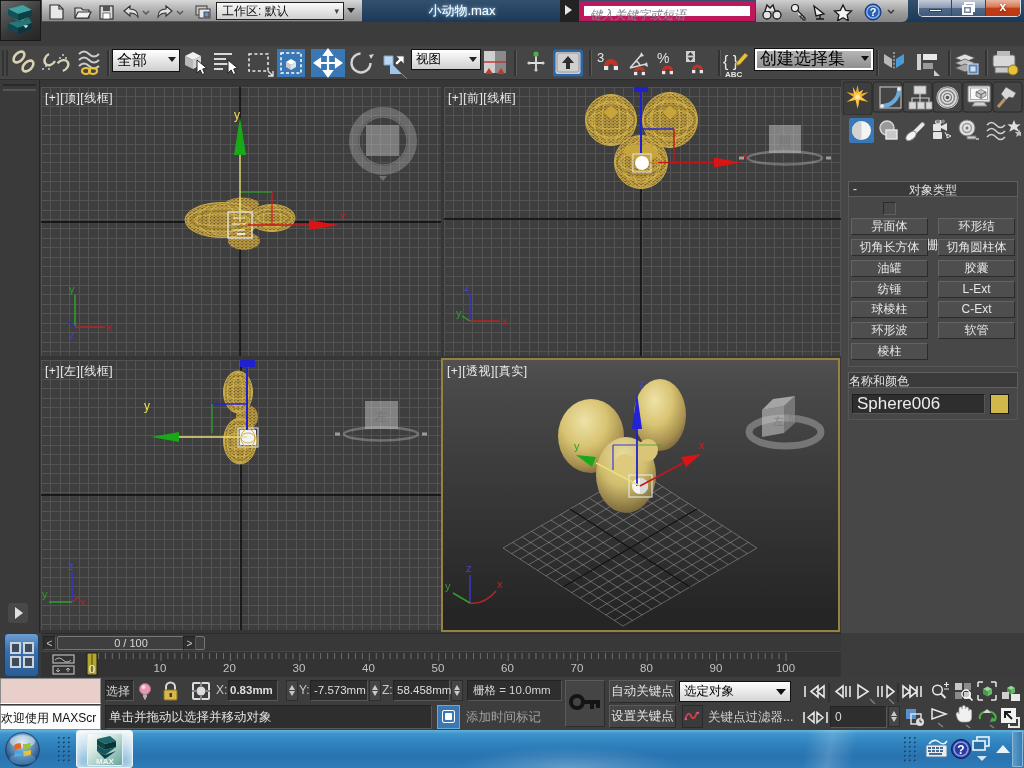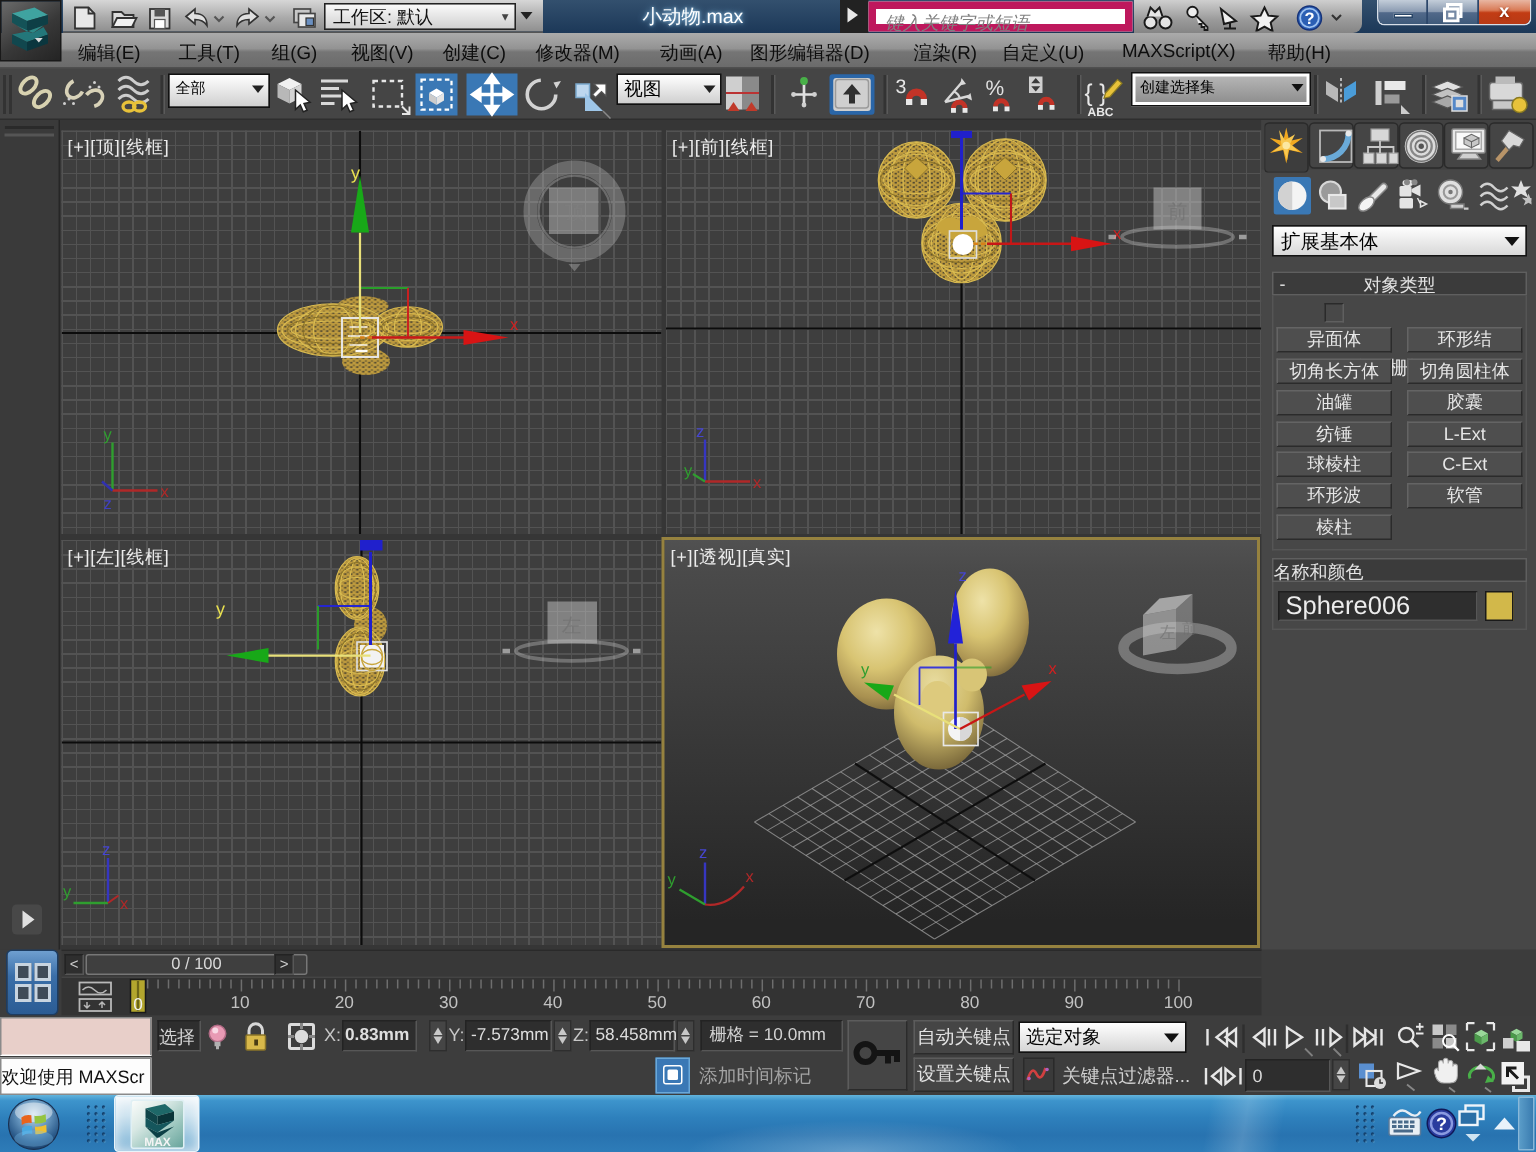--- a/index.html
+++ b/index.html
@@ -97,34 +97,20 @@
           <rect x="3" y="1" width="9" height="8" fill="none" stroke="#fff" stroke-width="2"></rect>
           <rect x="1" y="4" width="9" height="8" fill="#7589a4" stroke="#fff" stroke-width="2"></rect>
           <rect x="3.5" y="6.5" width="4" height="3" fill="#fff"></rect>
         </svg>
  </div>
  <div style="width:35px;height:17px;background:linear-gradient(#e8b6a2,#d97b57 40%,#c23c14 50%,#b63a16);position:relative;">
         <div style="position:absolute;left:0;top:0;width:100%;height:100%;color:#fff;font-size:12px;font-weight:bold;text-align:center;line-height:15px;text-shadow:0 1px 2px #7a1f05;">x</div>
       </div>
 </div>
 
-<div class="abs" style="left:0;top:22px;width:1024px;height:24px;background:linear-gradient(#ababab,#939393 45%,#757575 55%,#6b6b6b);border-bottom:1px solid #4a4a4a;color:#0d0d0d;font-size:12.5px;">
- <span class="abs" style="left:52px;top:5px;">编辑(E)</span>
- <span class="abs" style="left:119px;top:5px;">工具(T)</span>
- <span class="abs" style="left:181px;top:5px;">组(G)</span>
- <span class="abs" style="left:234px;top:5px;">视图(V)</span>
- <span class="abs" style="left:295px;top:5px;">创建(C)</span>
- <span class="abs" style="left:357px;top:5px;">修改器(M)</span>
- <span class="abs" style="left:440px;top:5px;">动画(A)</span>
- <span class="abs" style="left:500px;top:5px;">图形编辑器(D)</span>
- <span class="abs" style="left:609px;top:5px;">渲染(R)</span>
- <span class="abs" style="left:668px;top:5px;">自定义(U)</span>
- <span class="abs" style="left:748px;top:5px;">MAXScript(X)</span>
- <span class="abs" style="left:845px;top:5px;">帮助(H)</span>
-</div>
 
 <div class="abs" id="toolbar" style="left:0;top:46px;width:1024px;height:34px;background:#454545;border-bottom:1px solid #2e2e2e;">
  <div class="abs" style="left:2px;top:4px;width:1px;height:26px;background:#5e5e5e;border-right:2px solid #333;"></div>
  <div class="abs" style="left:6px;top:4px;width:1px;height:26px;background:#5e5e5e;border-right:2px solid #333;"></div>
 </div>
 
 <svg class="abs" style="left:0;top:46px;" width="1024" height="34" viewBox="0 0 1024 34">
 
  <g stroke="#d8d2b0" stroke-width="2.6" fill="none">
   <ellipse cx="19" cy="11" rx="4" ry="6.5" transform="rotate(45 19 11)"></ellipse>
@@ -278,26 +264,26 @@
  <rect x="970.5" y="20.5" width="5" height="5" fill="#ddd"></rect>
  <path d="M986 4 v26" stroke="#333" stroke-width="2"></path>
       <path d="M987.5 4 v26" stroke="#5a5a5a" stroke-width="1"></path>
 
  <rect x="993" y="9" width="22" height="12" rx="2" fill="#d8d8d8" stroke="#666"></rect>
  <rect x="997" y="5" width="13" height="5" fill="#bbb"></rect>
  <rect x="995" y="21" width="17" height="6" fill="#c8c8c8" stroke="#666"></rect>
  <circle cx="1013" cy="24" r="5" fill="#e8c23a" stroke="#8a7a20"></circle>
 </svg>
 
-<div class="abs" style="left:112px;top:49px;width:68px;height:23px;background:linear-gradient(#ffffff,#cfcfcf);border:1px solid #111;font-size:10px;color:#000;line-height:19px;padding-left:4px;">全部<span style="position:absolute;right:3px;top:7px;width:0;height:0;border-left:4px solid transparent;border-right:4px solid transparent;border-top:5px solid #222;"></span></div>
+<div class="abs" style="left:112px;top:49px;width:68px;height:23px;background:linear-gradient(#ffffff,#cfcfcf);border:1px solid #111;font-size:15px;color:#000;line-height:19px;padding-left:4px;">全部<span style="position:absolute;right:3px;top:7px;width:0;height:0;border-left:4px solid transparent;border-right:4px solid transparent;border-top:5px solid #222;"></span></div>
 
 <div class="abs" style="left:411px;top:49px;width:70px;height:21px;background:linear-gradient(#ffffff,#cfcfcf);border:1px solid #111;font-size:12.5px;color:#000;line-height:19px;padding-left:4px;">视图<span style="position:absolute;right:3px;top:7px;width:0;height:0;border-left:4px solid transparent;border-right:4px solid transparent;border-top:5px solid #222;"></span></div>
 
 <div class="abs" style="left:754px;top:48px;width:120px;height:23px;background:#fff;border:1px solid #111;padding:2px;">
- <div style="width:100%;height:100%;background:linear-gradient(#b5b5b5,#8f8f8f);color:#000;font-size:10px;line-height:15px;padding-left:3px;position:relative;">创建选择集<span style="position:absolute;right:2px;top:5px;width:0;height:0;border-left:4px solid transparent;border-right:4px solid transparent;border-top:5px solid #111;"></span></div>
+ <div style="width:100%;height:100%;background:linear-gradient(#b5b5b5,#8f8f8f);color:#000;font-size:17px;line-height:15px;padding-left:3px;position:relative;">创建选择集<span style="position:absolute;right:2px;top:5px;width:0;height:0;border-left:4px solid transparent;border-right:4px solid transparent;border-top:5px solid #111;"></span></div>
 </div>
 
 <div class="abs" style="left:0;top:80px;width:841px;height:553px;background:#363636;"></div>
 <div class="abs" style="left:0;top:80px;width:40px;height:553px;background:#3a3a3a;border-right:1px solid #262626;">
  <div style="position:absolute;left:3px;top:4px;width:33px;height:2px;background:#555;border-bottom:2px solid #2a2a2a;"></div>
  <div style="position:absolute;left:3px;top:9px;width:33px;height:2px;background:#555;"></div>
  <div style="position:absolute;left:8px;top:523px;width:20px;height:20px;background:#484848;border-radius:3px;"></div>
  <div style="position:absolute;left:15px;top:527px;width:0;height:0;border-top:6px solid transparent;border-bottom:6px solid transparent;border-left:8px solid #e0e0e0;"></div>
 </div>
 
@@ -700,21 +686,20 @@
    <path d="M2 13 q4.5 -5 9 0 t9 0"></path>
    <path d="M2 19 q4.5 -5 9 0 t9 0"></path>
   </g>
 
   <g transform="translate(158,2)" fill="#e0e0e0">
    <path d="M7 0 L8.8 4.5 L13.6 4.2 L10 7.3 L11.8 11.8 L7 9.2 L2.2 11.8 L4 7.3 L0.4 4.2 L5.2 4.5 Z"></path>
    <path d="M12 9 L13.2 12 L16.4 11.8 L14 14 L15.2 17 L12 15.2 L8.8 17 L10 14 L7.6 11.8 L10.8 12 Z" fill="#c0c0c0"></path>
   </g>
  </svg>
 
- <div class="abs" style="left:7px;top:70px;width:170px;height:21px;background:linear-gradient(#ffffff,#d8d8d8);border:1px solid #141414;font-size:13px;color:#000;line-height:19px;padding-left:5px;">扩展基本体<span style="position:absolute;right:4px;top:7px;width:0;height:0;border-left:5px solid transparent;border-right:5px solid transparent;border-top:6px solid #111;"></span></div>
 
  <div class="abs" style="left:7px;top:101px;width:170px;height:16px;background:#3b3b3b;border:1px solid #5f5f5f;color:#e4e4e4;font-size:12px;">
   <span style="position:absolute;left:4px;top:0px;">-</span>
         <span style="position:absolute;left:0;width:100%;text-align:center;top:0px;">对象类型</span>
  </div>
  <div class="abs" style="left:7px;top:117px;width:170px;height:170px;border:1px solid #555;border-top:none;"></div>
  <div class="abs" style="left:42px;top:122px;width:13px;height:13px;background:#484848;border:1px solid;border-color:#2a2a2a #5f5f5f #5f5f5f #2a2a2a;"></div>
  <div class="abs" style="left:60px;top:121px;color:#e4e4e4;font-size:12.5px;margin-top:36px;">自动栅格</div>
  <div class="cbtn" style="left:10px;top:138px;">异面体</div>
       <div class="cbtn" style="left:97px;top:138px;">环形结</div>
@@ -907,20 +892,21 @@
  <div class="abs sunk" style="left:228px;top:3px;width:50px;height:21px;color:#dedede;font-size:11.5px;line-height:19px;padding-left:1px;font-weight:bold;">0.83mm</div>
  <div class="abs spin" style="left:286px;top:3px;"></div>
  <div class="abs" style="left:299px;top:6px;color:#c8c8c8;font-size:12px;">Y:</div>
  <div class="abs sunk" style="left:310px;top:3px;width:58px;height:21px;color:#dedede;font-size:11.5px;line-height:19px;padding-left:3px;">-7.573mm</div>
  <div class="abs spin" style="left:369px;top:3px;"></div>
  <div class="abs" style="left:382px;top:6px;color:#c8c8c8;font-size:12px;">Z:</div>
  <div class="abs sunk" style="left:393px;top:3px;width:57px;height:21px;color:#dedede;font-size:11.5px;line-height:19px;padding-left:3px;">58.458mm</div>
  <div class="abs spin" style="left:451px;top:3px;"></div>
  <div class="abs sunk" style="left:467px;top:3px;width:95px;height:21px;color:#d2d2d2;font-size:11.5px;line-height:19px;padding-left:5px;">栅格 = 10.0mm</div>
 
+ <div class="abs sunk" style="left:105px;top:28px;width:327px;height:24px;color:#e2e2e2;font-size:12.5px;line-height:22px;padding-left:3px;">单击并拖动以选择并移动对象</div>
  <div class="abs" style="left:437px;top:28px;width:23px;height:24px;background:#3a78b5;border:1px solid #6aa8d8;">
   <div style="position:absolute;left:4px;top:4px;width:13px;height:13px;border:1.5px solid #fff;border-radius:2px;"></div>
   <div style="position:absolute;left:7px;top:7px;width:7px;height:7px;background:#fff;border-radius:1px;"></div>
  </div>
  <div class="abs" style="left:466px;top:32px;color:#a3a3a3;font-size:12.5px;">添加时间标记</div>
 
  <div class="abs pbtn" style="left:565px;top:3px;width:40px;height:47px;">
   <svg width="38" height="45" viewBox="0 0 38 45">
    <circle cx="11" cy="21" r="6" fill="none" stroke="#141414" stroke-width="4"></circle>
    <path d="M17 21 h17" stroke="#141414" stroke-width="4" fill="none"></path>

